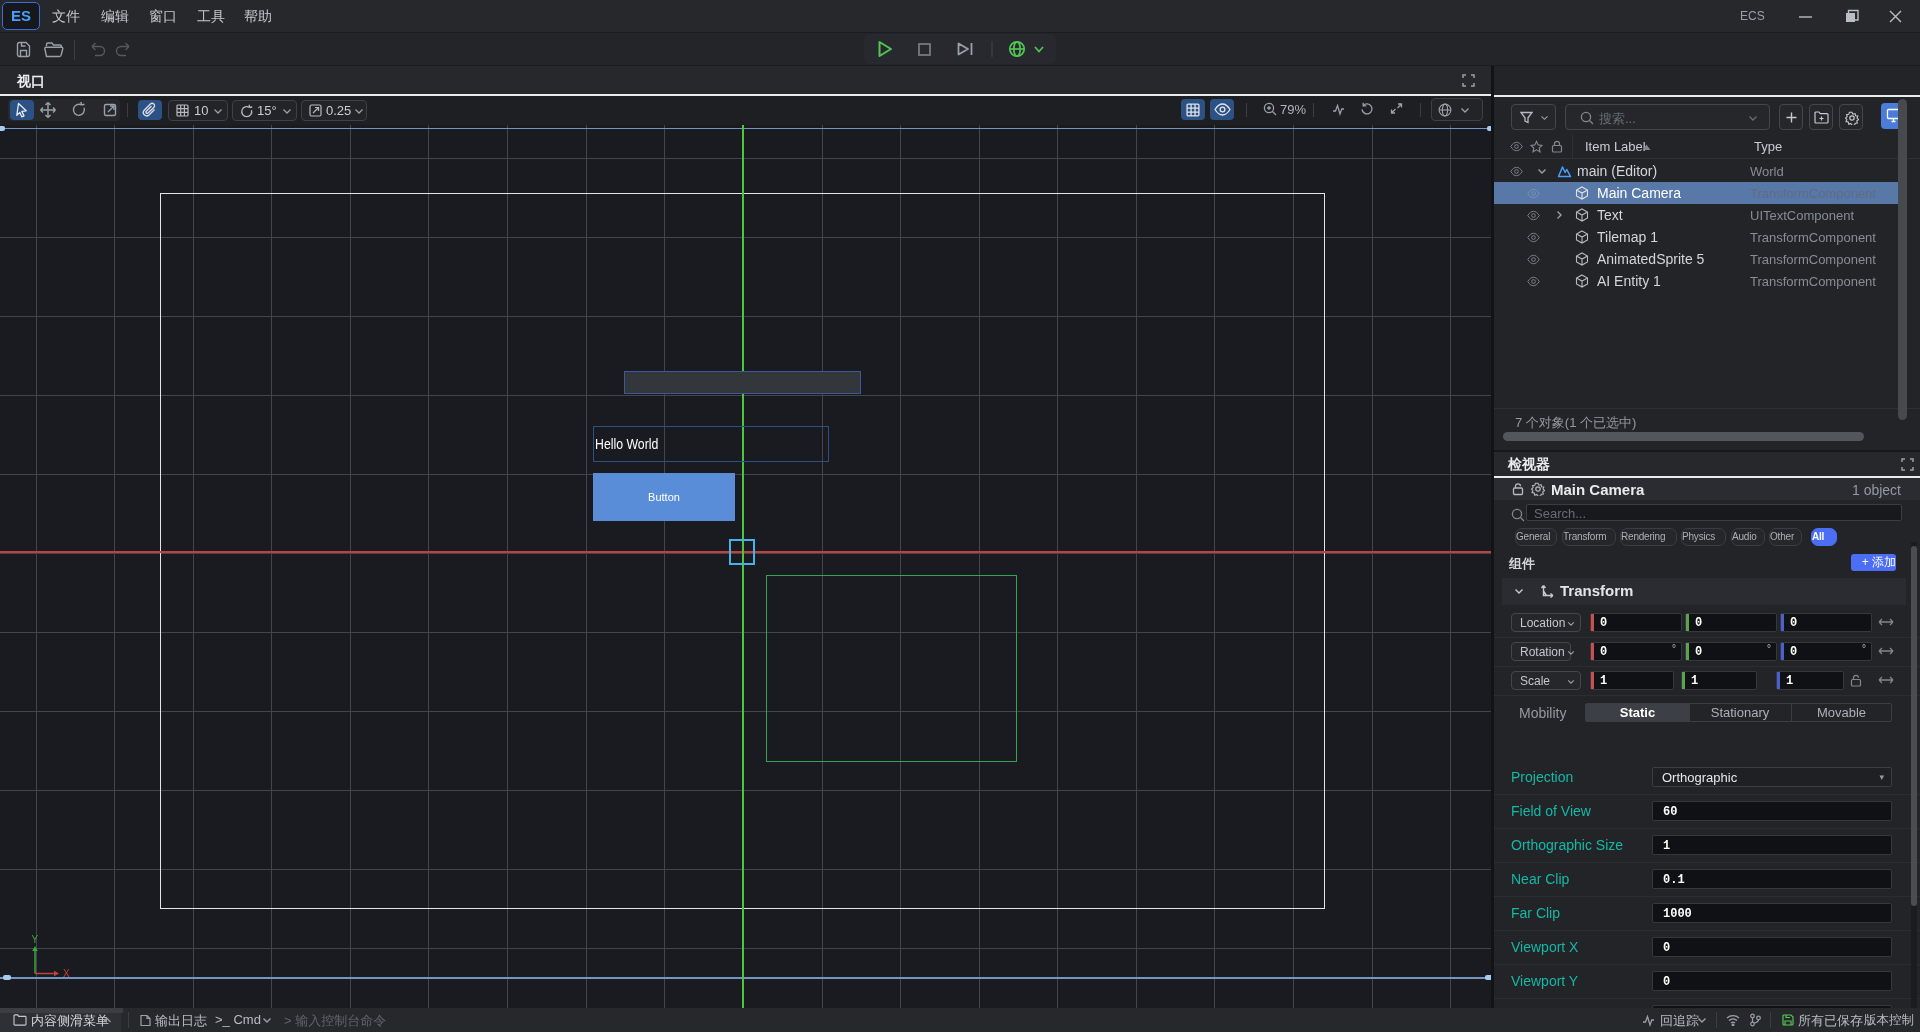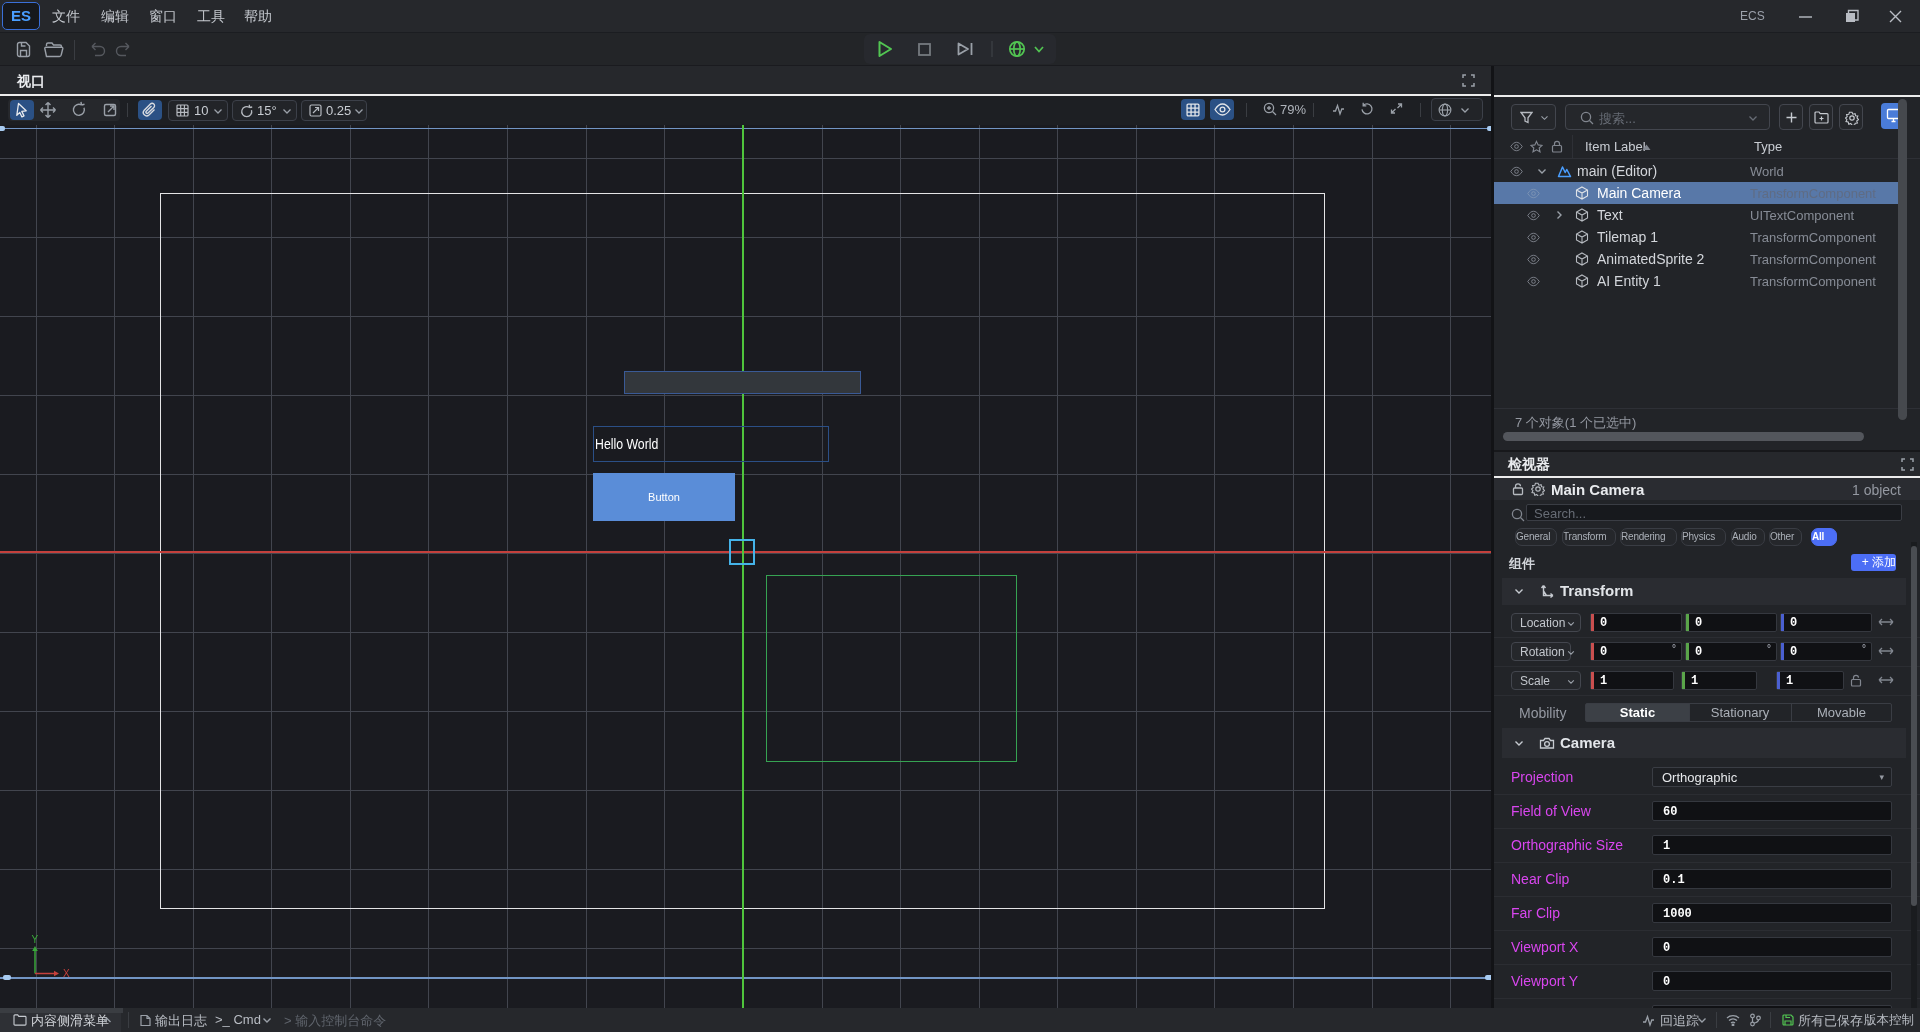--- a/index.html
+++ b/index.html
@@ -36,21 +36,21 @@
 
 .obtn{position:absolute;border:1px solid #43464e;border-radius:4px;background:#25272b}
 .hrow{position:absolute;left:0;width:404px;height:22px}
 .hlabel{position:absolute;top:3px;font-size:14px;color:#d3d6db;white-space:nowrap}
 .htype{position:absolute;left:256px;top:4px;font-size:13px;color:#878c96;white-space:nowrap}
 
 .tab{position:absolute;top:0;height:18px;overflow:hidden;text-align:left;border:1px solid #3a3d44;border-radius:7px;background:#25272b;color:#abb0b8;font-size:10px;letter-spacing:-0.2px}
 .inp{position:absolute;background:#101114;border:1px solid #35383f;border-radius:2px;color:#fff;font-family:"Liberation Mono",monospace;font-size:12px;font-weight:bold}
 .bar{position:absolute;left:0;top:0;bottom:0;width:3px}
 .rowsep{position:absolute;left:0;width:426px;height:1px;background:#2b2d32}
-.plabel{position:absolute;left:17px;font-size:14px;color:#d946ef}
+.plabel{position:absolute;left:17px;font-size:14px;color:#14b8a6}
 
 #statusbar{left:0;top:1008px;width:1920px;height:24px;background:#26282c;font-size:13px;color:#b9bdc4}
 </style></head>
 <body>
 <div id="root">
 
 <div class="abs" id="titlebar"></div>
 <div class="abs" style="left:0;top:32px;width:1920px;height:1px;background:#1b1d21"></div>
 <div class="abs" id="eslogo">ES</div>
 <div class="abs menuitem" style="left:52px">文件</div>
@@ -347,21 +347,21 @@
     <div class="htype">TransformComponent</div>
   </div>
   <div class="hrow" style="top:182px">
     <svg style="position:absolute;left:33px;top:5px" width="13" height="13" viewBox="0 0 17 13" fill="none" stroke="#81868f" stroke-width="1.2">
           <path d="M1 6.5 C3.5 2.5 6 1 8.5 1 C11 1 13.5 2.5 16 6.5 C13.5 10.5 11 12 8.5 12 C6 12 3.5 10.5 1 6.5 Z"></path>
           <circle cx="8.5" cy="6.5" r="2.4"></circle>
         </svg>
     <svg style="position:absolute;left:81px;top:4px" width="14" height="14" viewBox="0 0 14 14" fill="none" stroke="#b6bac0" stroke-width="1.1">
           <path d="M7 1 L12.5 4 V10 L7 13 L1.5 10 V4 Z M1.5 4 L7 7 L12.5 4 M7 7 V13"></path>
         </svg>
-    <div class="hlabel" style="left:103px">AnimatedSprite 2</div>
+    <div class="hlabel" style="left:103px">AnimatedSprite 5</div>
     <div class="htype">TransformComponent</div>
   </div>
   <div class="hrow" style="top:204px">
     <svg style="position:absolute;left:33px;top:5px" width="13" height="13" viewBox="0 0 17 13" fill="none" stroke="#81868f" stroke-width="1.2">
           <path d="M1 6.5 C3.5 2.5 6 1 8.5 1 C11 1 13.5 2.5 16 6.5 C13.5 10.5 11 12 8.5 12 C6 12 3.5 10.5 1 6.5 Z"></path>
           <circle cx="8.5" cy="6.5" r="2.4"></circle>
         </svg>
     <svg style="position:absolute;left:81px;top:4px" width="14" height="14" viewBox="0 0 14 14" fill="none" stroke="#b6bac0" stroke-width="1.1">
           <path d="M7 1 L12.5 4 V10 L7 13 L1.5 10 V4 Z M1.5 4 L7 7 L12.5 4 M7 7 V13"></path>
         </svg>
@@ -514,30 +514,20 @@
 
   <div class="abs" style="left:0;top:251px;width:426px;height:19px">
     <span style="position:absolute;left:25px;top:2px;font-size:14px;color:#9599a2">Mobility</span>
     <div class="abs" style="left:91px;top:0;width:307px;height:19px;border:1px solid #3a3d44;border-radius:2px">
       <div class="abs" style="left:0;top:0;width:103px;height:17px;background:#3c4046;color:#fff;font-size:13px;font-weight:bold;text-align:center;line-height:17px">Static</div>
       <div class="abs" style="left:103px;top:0;width:101px;height:17px;color:#abb0b8;font-size:13px;text-align:center;line-height:17px;border-left:1px solid #3a3d44">Stationary</div>
       <div class="abs" style="left:205px;top:0;width:100px;height:17px;color:#abb0b8;font-size:13px;text-align:center;line-height:17px;border-left:1px solid #3a3d44">Movable</div>
     </div>
   </div>
 
-  <div class="abs" style="left:8px;top:276px;width:404px;height:30px;background:#2a2c31">
-    <svg style="position:absolute;left:12px;top:12px" width="10" height="7" viewBox="0 0 10 7" fill="none" stroke="#c6cad0" stroke-width="1.4">
-          <path d="M1.5 1.5 L5 5 L8.5 1.5"></path>
-        </svg>
-    <svg style="position:absolute;left:37px;top:8px" width="16" height="14" viewBox="0 0 16 14" fill="none" stroke="#c6cad0" stroke-width="1.3">
-          <path d="M1.5 4.5 H4.5 L6 2.5 H10 L11.5 4.5 H14.5 V12 H1.5 Z"></path>
-          <circle cx="8" cy="8" r="2.4"></circle>
-        </svg>
-    <span style="position:absolute;left:58px;top:6px;font-size:15px;font-weight:bold;color:#e2e5e9">Camera</span>
-  </div>
 
   <div class="abs" style="left:0;top:308px;width:426px;height:34px">
     <span class="plabel" style="top:9px">Projection</span>
     <div class="abs" style="left:158px;top:7px;width:240px;height:20px;background:#1e2024;border:1px solid #3a3d44;border-radius:2px">
       <span style="position:absolute;left:9px;top:2px;font-size:13px;color:#e6e8eb">Orthographic</span>
       <span style="position:absolute;right:7px;top:4px;color:#9599a2;font-size:9px">▾</span>
     </div>
   </div>
   <div class="rowsep" style="top:342px"></div>
   <div class="abs" style="left:0;top:342px;width:426px;height:34px">

